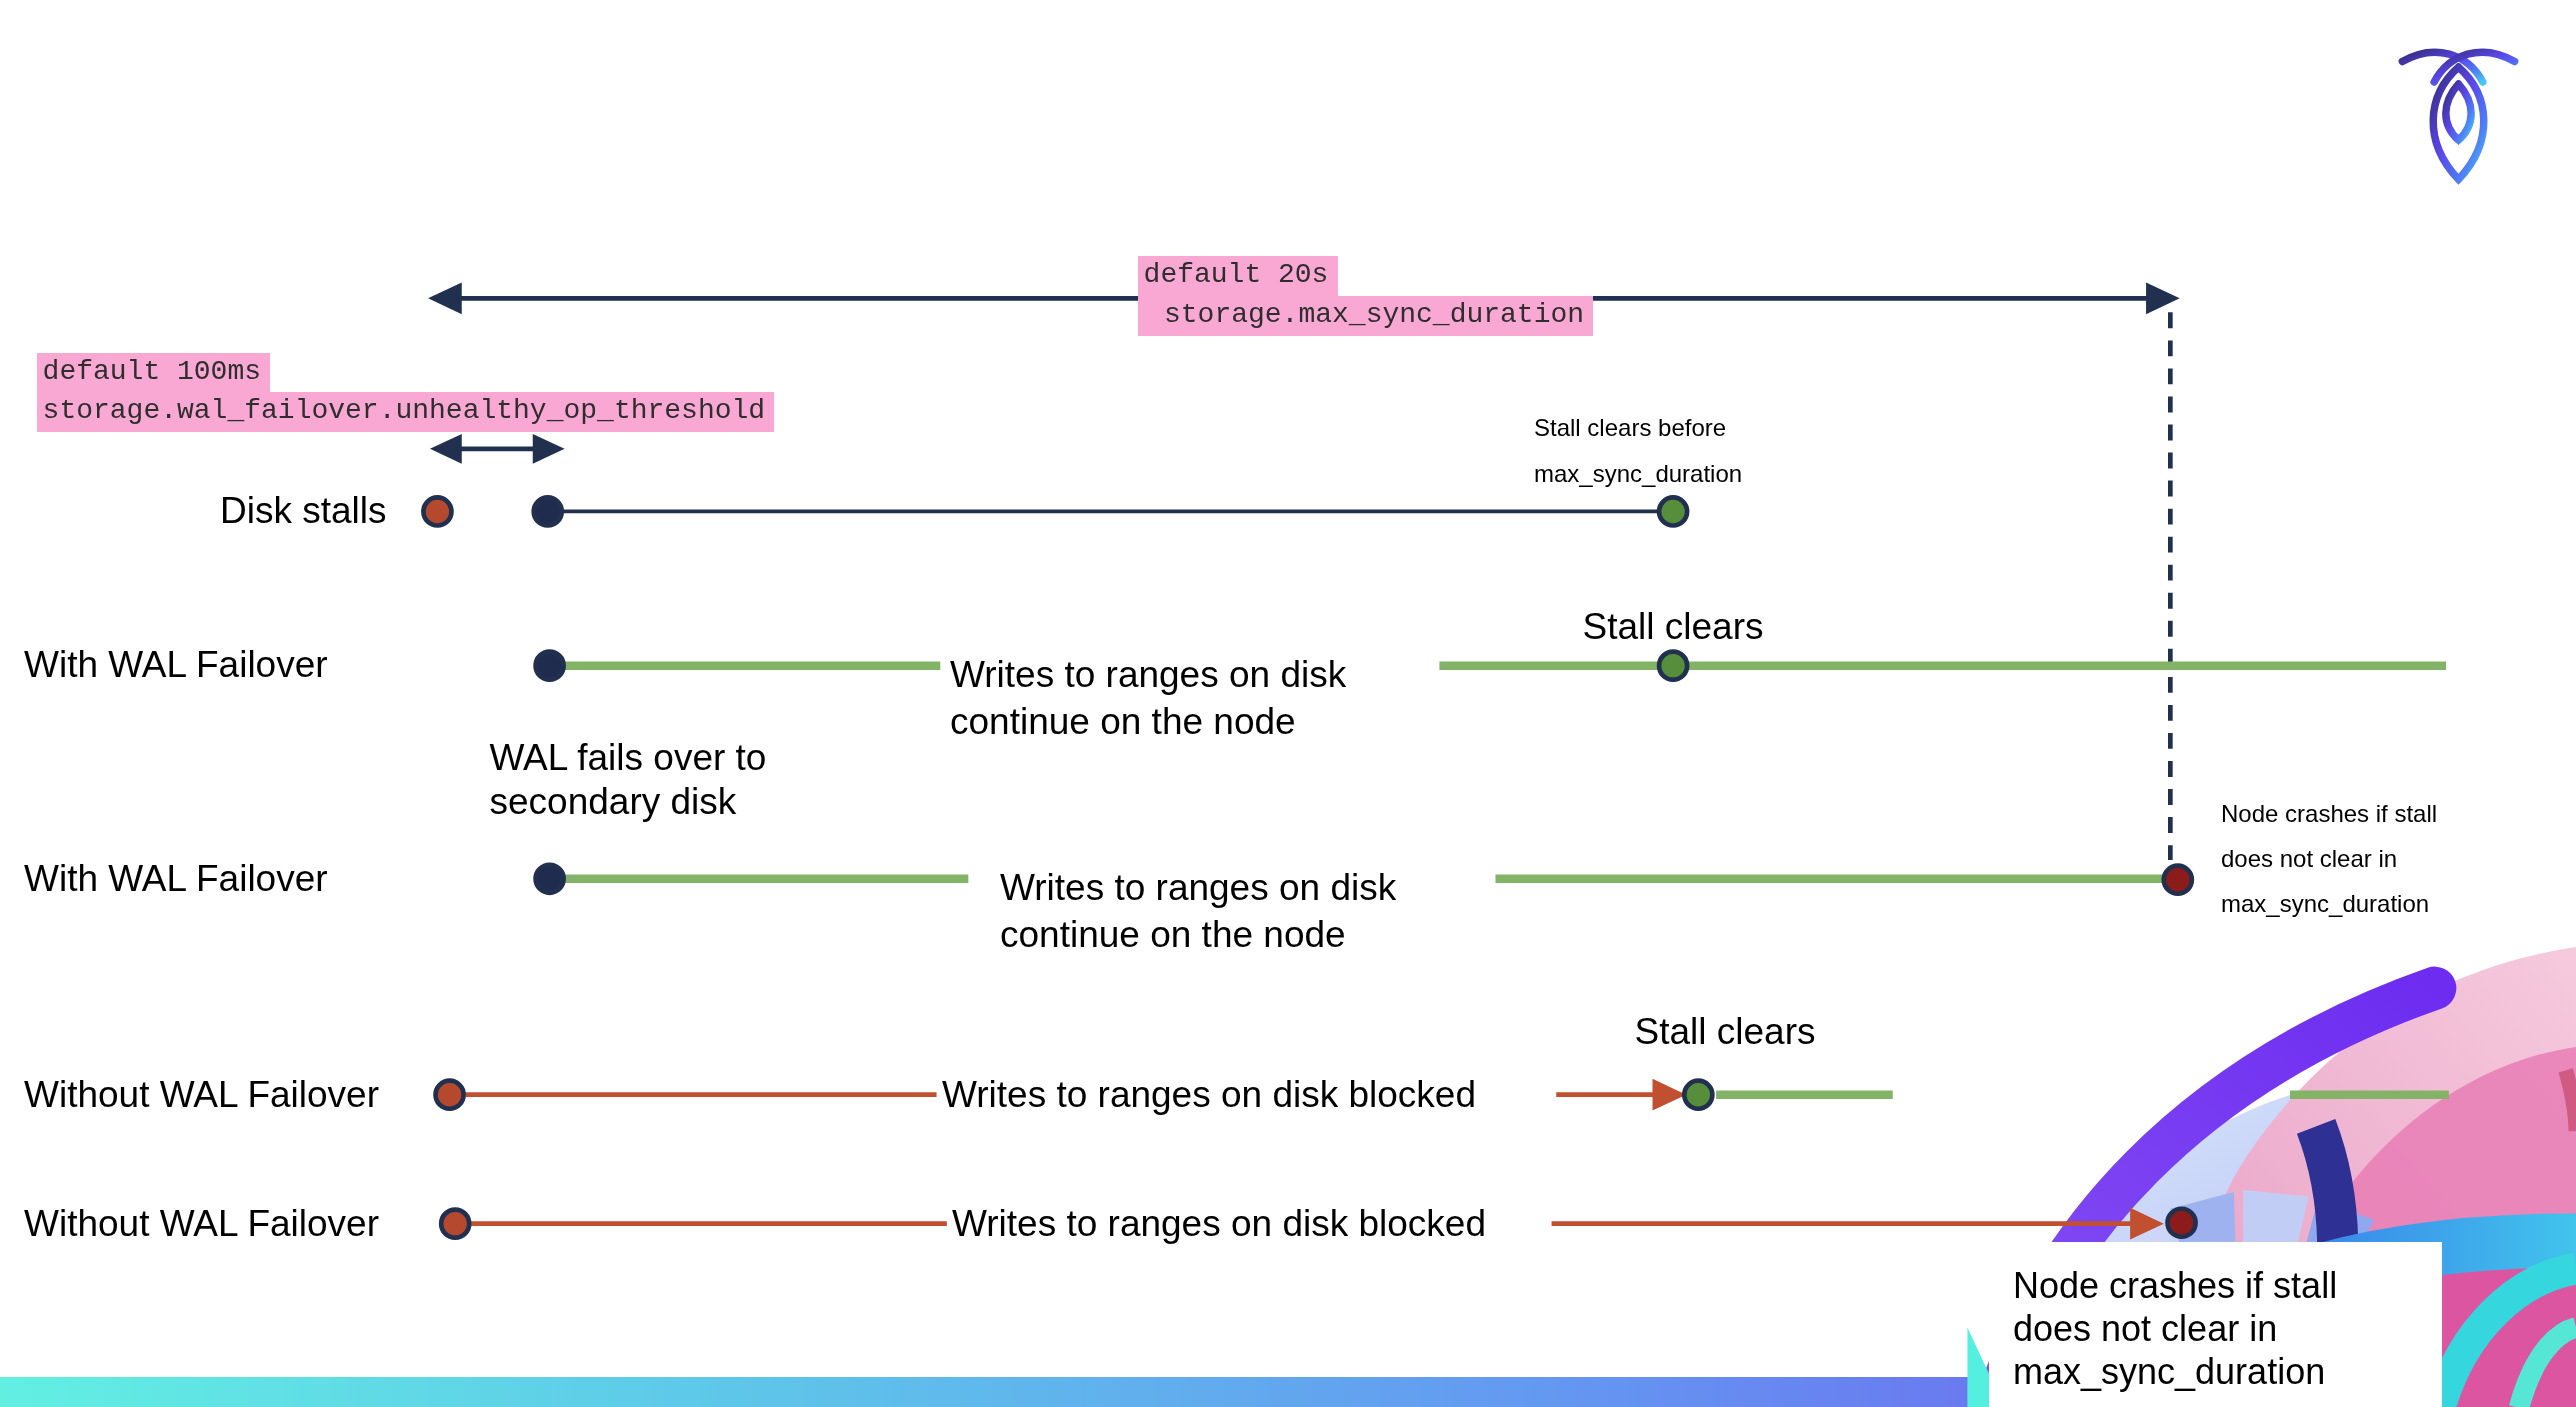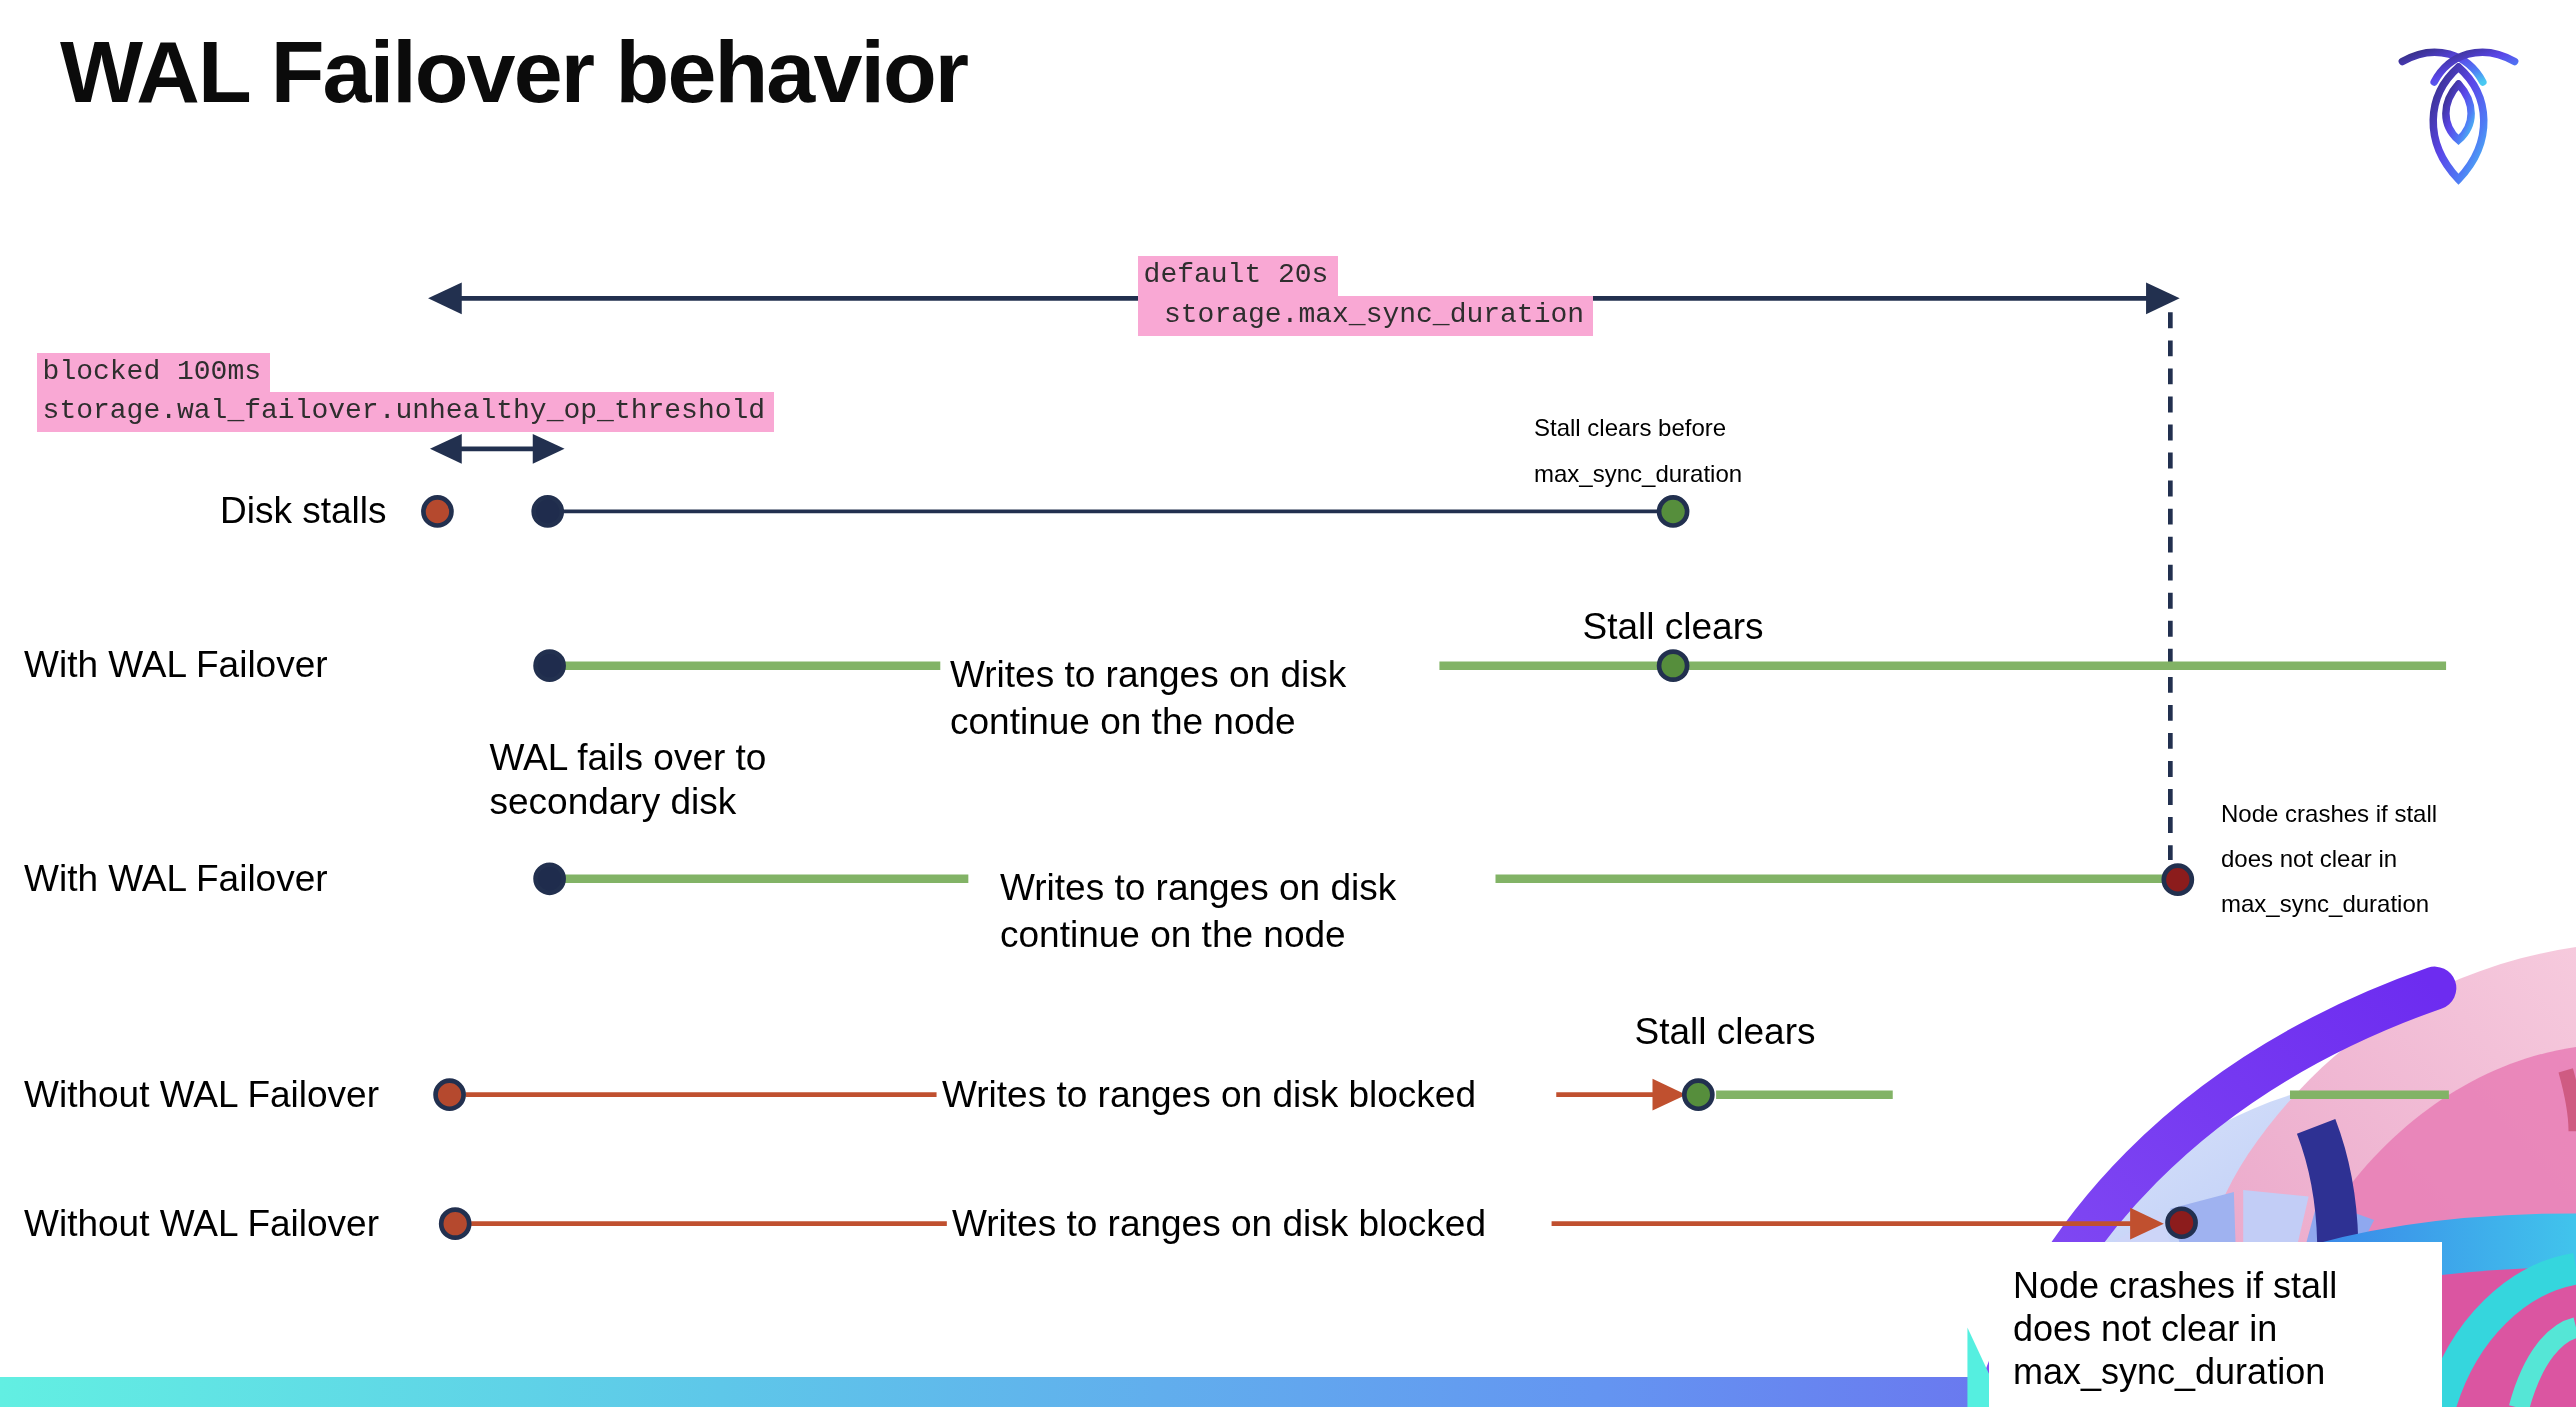--- a/index.html
+++ b/index.html
@@ -116,21 +116,20 @@
     <circle cx="481" cy="1171" r="15" fill="#b5492e" stroke="#22304f" stroke-width="5"></circle>
     <circle cx="1817" cy="1171" r="15" fill="#568e3c" stroke="#22304f" stroke-width="5"></circle>
 
     <line x1="504" y1="1309" x2="1013" y2="1309" stroke="#c0502f" stroke-width="5"></line>
     <line x1="1660" y1="1309" x2="2285" y2="1309" stroke="#c0502f" stroke-width="5"></line>
     <polygon points="2315,1309 2279,1292 2279,1326" fill="#c0502f"></polygon>
     <circle cx="487" cy="1309" r="15" fill="#b5492e" stroke="#22304f" stroke-width="5"></circle>
     <circle cx="2334" cy="1308" r="15" fill="#8c1c1c" stroke="#22304f" stroke-width="5"></circle>
   </svg>
 
-  <div class="abs title z5">WAL Failover behavior</div>
 
   <div class="abs z5" style="left:2393px;top:37px;width:131px;height:150px;">
     <svg width="131" height="150" viewBox="0 0 140 160">
       <defs>
         <linearGradient id="lgLogo" x1="0" y1="0" x2="1" y2="1">
           <stop offset="0" stop-color="#332c7b"></stop>
             <stop offset="0.45" stop-color="#5a46e8"></stop>
           <stop offset="0.75" stop-color="#4f7bf5"></stop>
             <stop offset="1" stop-color="#49c9f2"></stop>
         </linearGradient>
@@ -138,21 +137,21 @@
       <g fill="none" stroke="url(#lgLogo)" stroke-width="8" stroke-linecap="round">
         <path d="M10,26 C45,6 80,18 96,48"></path>
         <path d="M130,26 C95,6 60,18 44,48"></path>
         <path d="M70,32 C36,62 32,112 70,152 C108,112 104,62 70,32"></path>
         <path d="M70,50 C52,70 52,94 70,110 C88,94 88,70 70,50"></path>
         <path d="M70,110 L70,150"></path>
       </g>
     </svg>
   </div>
 
-  <span class="abs mono z5" style="left:37px;top:353px;">blocked 100ms</span>
+  <span class="abs mono z5" style="left:37px;top:353px;">default 100ms</span>
   <span class="abs mono z5" style="left:37px;top:392px;">storage.wal_failover.unhealthy_op_threshold</span>
   <span class="abs mono z5" style="left:1138px;top:256px;">default 20s</span>
   <span class="abs mono z5" style="left:1138px;top:296px;padding-left:26px;">storage.max_sync_duration</span>
 
   <div class="abs lbl z5" style="left:220px;top:511px;">Disk stalls</div>
   <div class="abs cap38 z5" style="left:1534px;top:405px;line-height:46px;">Stall clears before
 max_sync_duration</div>
 
   <div class="abs lbl z5" style="left:24px;top:665px;">With WAL Failover</div>
   <div class="abs cap z5" style="left:950px;top:613px;line-height:47px;">Writes to ranges on disk

